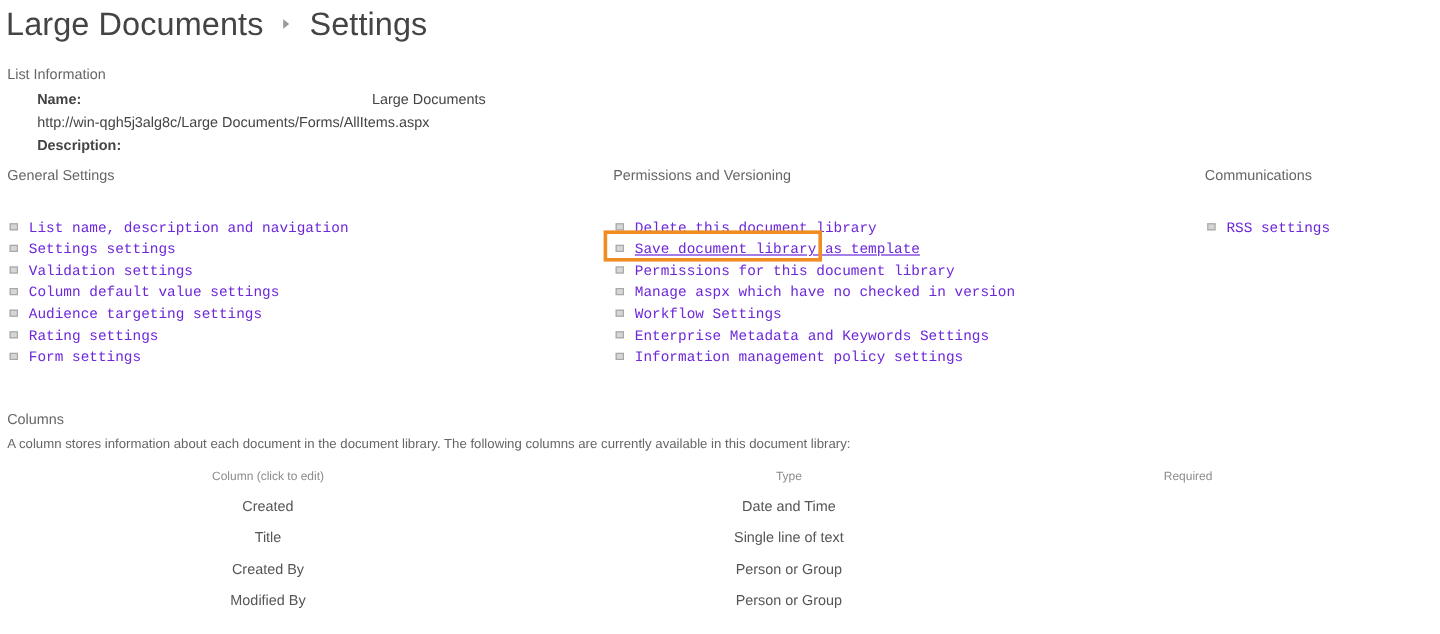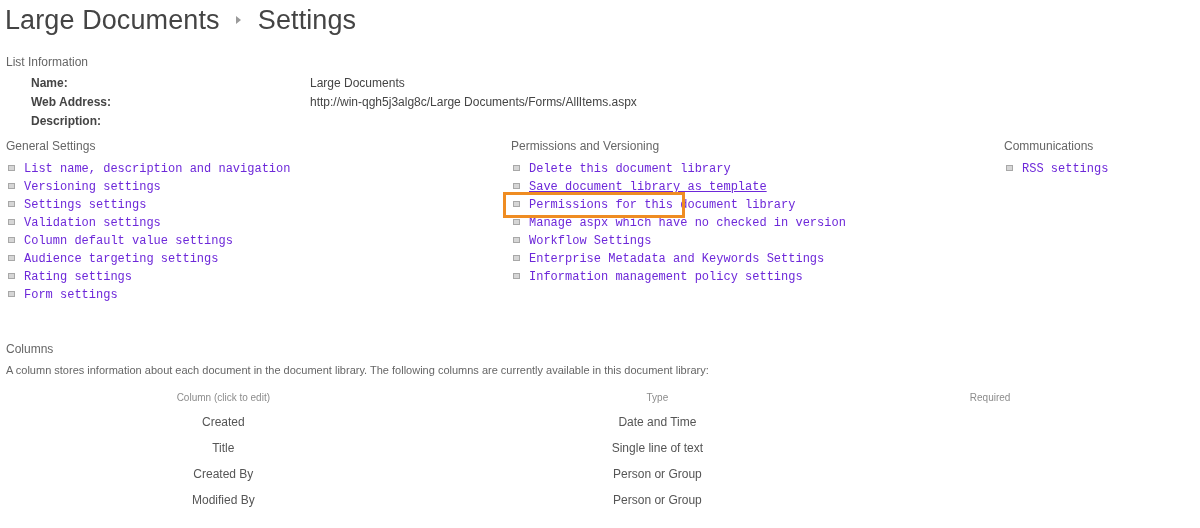--- a/index.html
+++ b/index.html
@@ -87,21 +87,21 @@
   }
   .settings-col.col-general { left: 6px; width: 480px; }
   .settings-col.col-perms   { left: 511px; width: 480px; }
   .settings-col.col-comms   { left: 1004px; width: 190px; }
 
   .col-heading {
     font-size: 12px;
     line-height: 16px;
     color: #666666;
     white-space: nowrap;
-    margin: 0 0 5px 0;
+    margin: 0 0 26px 0;
     font-weight: normal;
   }
   .link-list {
     list-style: none;
     margin: 0;
     padding: 0;
   }
   .link-list li {
     position: relative;
     padding: 0 0 0 18px;
@@ -199,42 +199,37 @@
 </div>
 
 <div class="list-info-header">List Information</div>
 
 <div class="info-table">
   <div class="info-row">
     <div class="info-label">Name:</div>
     <div class="info-value">Large Documents</div>
   </div>
   <div class="info-row">
-    <div class="info-label">Web Address:</div>
     <div class="info-value">http://win-qgh5j3alg8c/Large Documents/Forms/AllItems.aspx</div>
   </div>
   <div class="info-row">
     <div class="info-label">Description:</div>
     <div class="info-value"></div>
   </div>
 </div>
 
 <div class="settings-col col-general">
   <h2 class="col-heading">General Settings</h2>
   <ul class="link-list">
     <li>
       <span class="bullet-icon"></span>
       <a href="#" class="settings-link">List name, description and navigation</a>
     </li>
     <li>
       <span class="bullet-icon"></span>
-      <a href="#" class="settings-link">Versioning settings</a>
-    </li>
-    <li>
-      <span class="bullet-icon"></span>
       <a href="#" class="settings-link">Settings settings</a>
     </li>
     <li>
       <span class="bullet-icon"></span>
       <a href="#" class="settings-link">Validation settings</a>
     </li>
     <li>
       <span class="bullet-icon"></span>
       <a href="#" class="settings-link">Column default value settings</a>
     </li>

